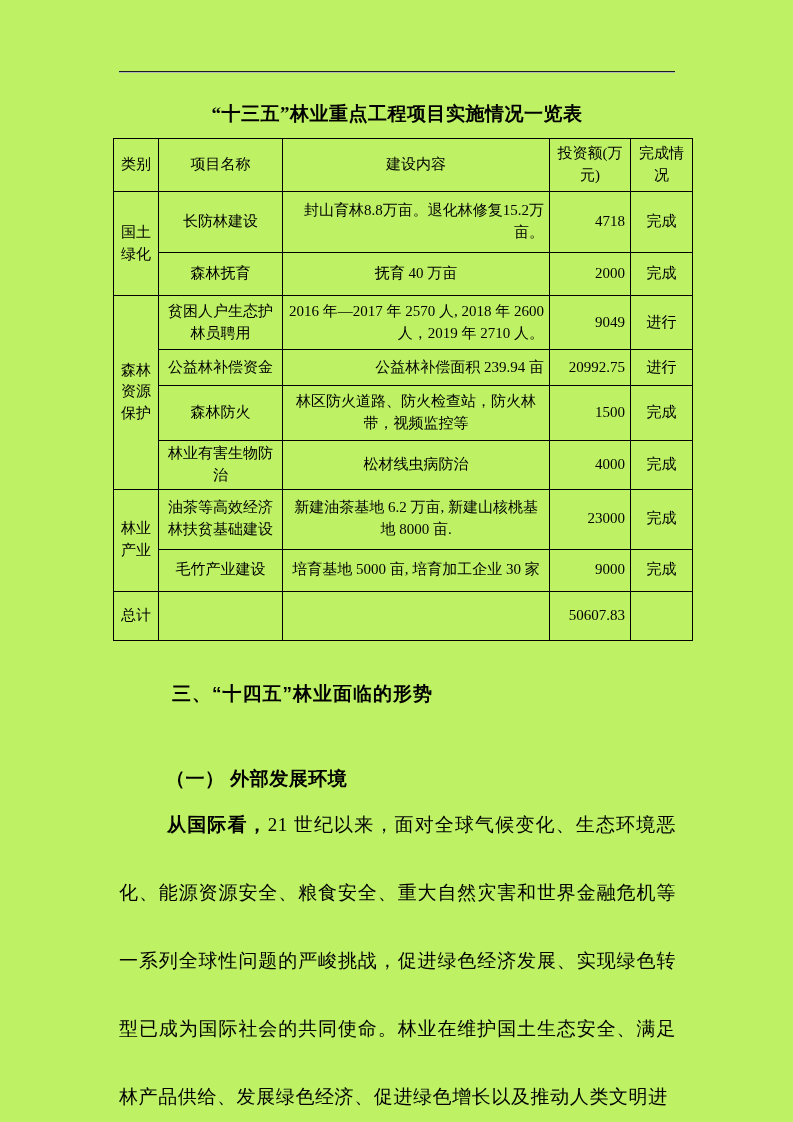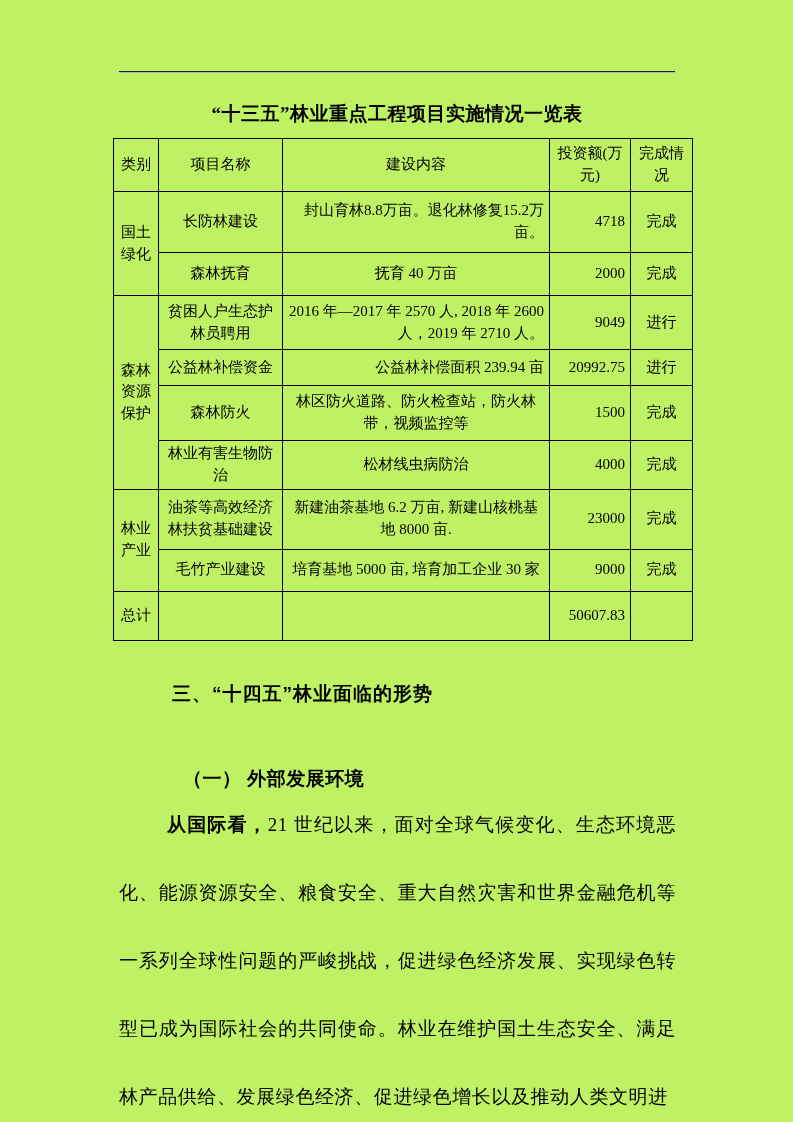--- a/index.html
+++ b/index.html
@@ -66,21 +66,20 @@
     margin-left: 6px;
   }
   .h2 {
     position: absolute;
     left: 166px;
     top: 766px;
     font-size: 19px;
     font-weight: bold;
     font-family: "Liberation Sans", "DejaVu Sans", sans-serif;
     letter-spacing: 0.5px;
-    margin-left: 17px;
   }
   .para {
     position: absolute;
     left: 119px;
     top: 791px;
     width: 557px;
     font-size: 19px;
     line-height: 68px;
     text-align: justify;
     text-indent: 48px;

